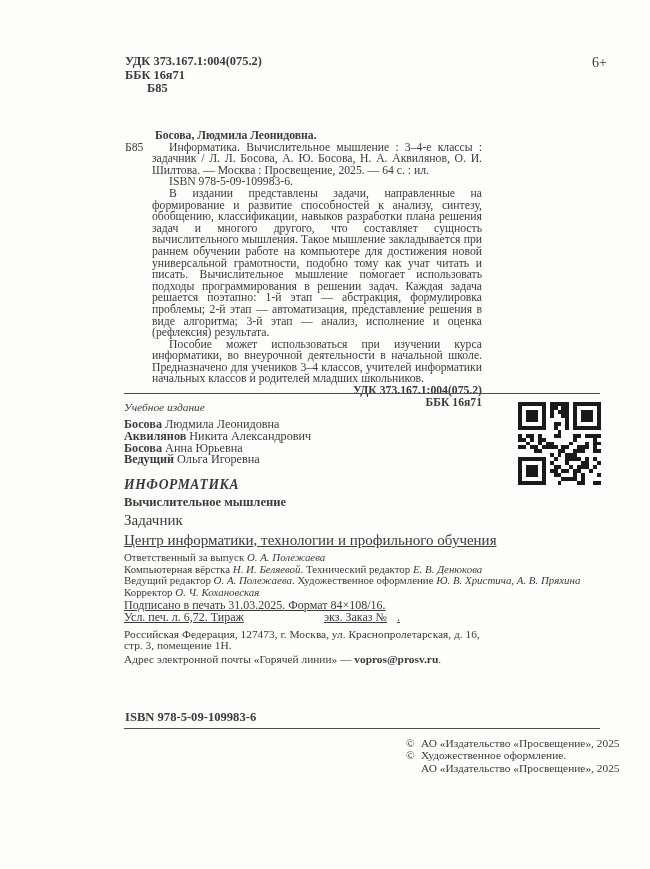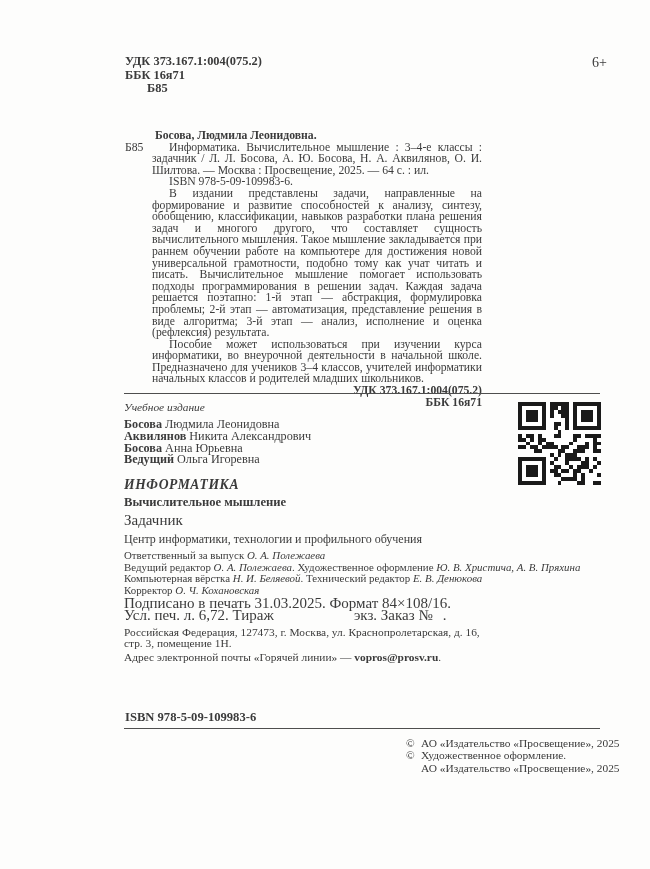--- a/index.html
+++ b/index.html
@@ -30,24 +30,24 @@
   
   #imprint{left:124px;top:393px;width:476px;border-top:1.6px solid #4e4e4e;}
   #imprint > div{margin:0;}
   .edition{margin-top:7px !important;font-style:italic;font-size:11.4px;}
   .authors{margin-top:6px !important;font-size:12.2px;line-height:11.8px;}
   .authors b{font-weight:bold;}
   .title-main{margin-top:11px !important;font-size:13.6px;font-weight:bold;letter-spacing:0.6px;font-style:italic;}
   .title-sub{margin-top:2px !important;font-size:12.6px;font-weight:bold;}
   .grade{margin-top:6px !important;font-size:12px;}
   .book-type{margin-top:2px !important;font-size:15px;}
-  .center-line{margin-top:3px !important;font-size:12px;}
+  .center-line{margin-top:3px !important;font-size:15px;text-decoration:underline;}
   .staff{margin-top:3px !important;font-size:10.9px;line-height:11.5px;}
   .staff .it{font-style:italic;}
-  .print-info{margin-top:2px !important;font-size:15px;line-height:11.6px;}
+  .print-info{margin-top:2px !important;font-size:12px;line-height:11.6px;text-decoration:underline;}
   .sp1{display:inline-block;width:80px;}
   .sp2{display:inline-block;width:10px;}
   .publisher{margin-top:6px !important;font-size:11.4px;line-height:11px;}
   .hotline{margin-top:2px !important;font-size:11.4px;}
   .hotline b{font-weight:bold;}
   #qr-wrap{position:absolute;left:394px;top:8px;width:83px;height:83px;}
 
   
   #footer-rule{left:124px;top:728px;width:476px;border-top:1.6px solid #4e4e4e;height:0;}
   #isbn-footer{left:125px;top:710px;font-weight:bold;font-size:12.6px;}
@@ -223,22 +223,22 @@
     <div><b>Ведущий</b><span> Ольга Игоревна</span></div>
   </div>
 
   <div class="title-main">ИНФОРМАТИКА</div>
   <div class="title-sub">Вычислительное мышление</div>
   <div class="book-type">Задачник</div>
   <div class="center-line">Центр информатики, технологии и профильного обучения</div>
 
   <div class="staff">
     <div><span>Ответственный за выпуск </span><span class="it">О. А. Полежаева</span></div>
+    <div><span>Компьютерная вёрстка </span><span class="it">Н. И. Беляевой</span><span>. Технический редактор </span><span class="it">Е. В. Денюкова</span></div>
     <div><span>Ведущий редактор </span><span class="it">О. А. Полежаева</span><span>. Художественное оформление </span><span class="it">Ю. В. Христича, А. В. Пряхина</span></div>
-    <div><span>Компьютерная вёрстка </span><span class="it">Н. И. Беляевой</span><span>. Технический редактор </span><span class="it">Е. В. Денюкова</span></div>
     <div><span>Корректор </span><span class="it">О. Ч. Кохановская</span></div>
   </div>
 
   <div class="print-info">
     <div>Подписано в печать 31.03.2025. Формат 84×108/16.</div>
     <div>
       <span>Усл. печ. л. 6,72. Тираж</span><span class="sp1"></span><span>экз.  Заказ №</span><span class="sp2"></span><span>.</span>
     </div>
   </div>
 

